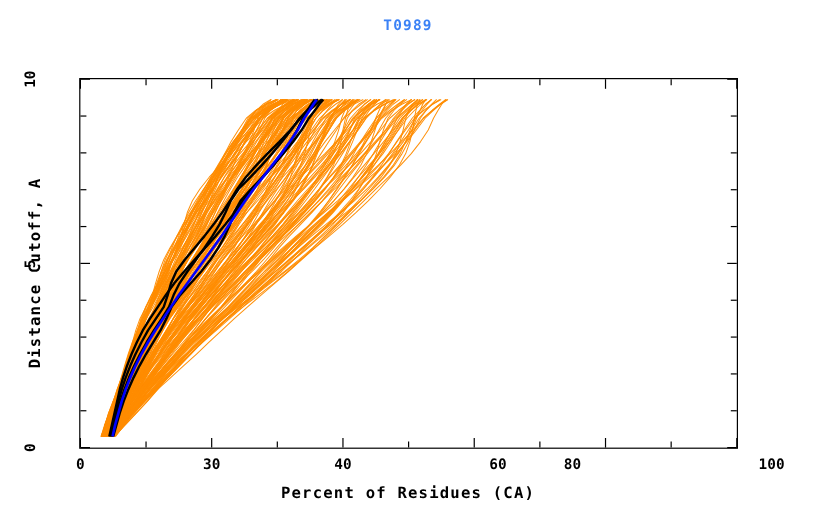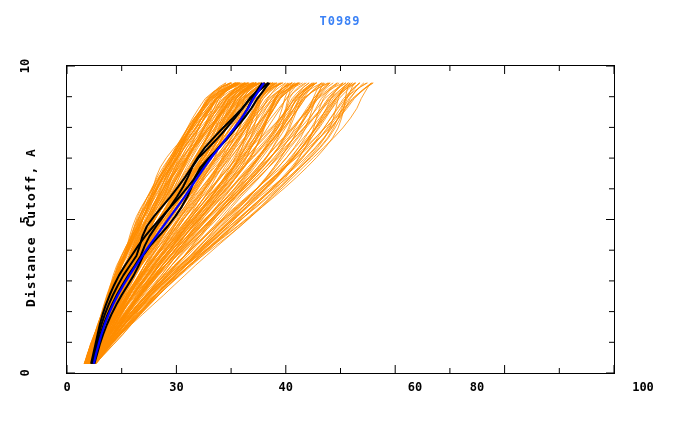--- a/index.html
+++ b/index.html
@@ -287,17 +287,18 @@
       <div class="tick-label xtick-label" style="left: 415px;">60</div>
       <div class="tick-label xtick-label" style="left: 477px;">80</div>
       <div class="tick-label xtick-label" style="left: 614px; margin-left: 29px;">100</div>
     </div>
   <div id="ytick-labels">
       <div class="tick-label ytick-label" style="top: 373px; writing-mode: vertical-rl; transform: translateY(-50%) rotate(180deg);">0</div>
       <div class="tick-label ytick-label" style="top: 219.5px; writing-mode: vertical-rl; transform: translateY(-50%) rotate(180deg);">5</div>
       <div class="tick-label ytick-label" style="top: 66px; writing-mode: vertical-rl; transform: translateY(-50%) rotate(180deg);">10</div>
     </div>
 
+  <div id="xaxis-label">Percent of Residues (CA)</div>
   <div class="ylab-wrap">
     <div id="yaxis-label">Distance Cutoff, A</div>
   </div>
 
 </div>
 
 </body></html>

